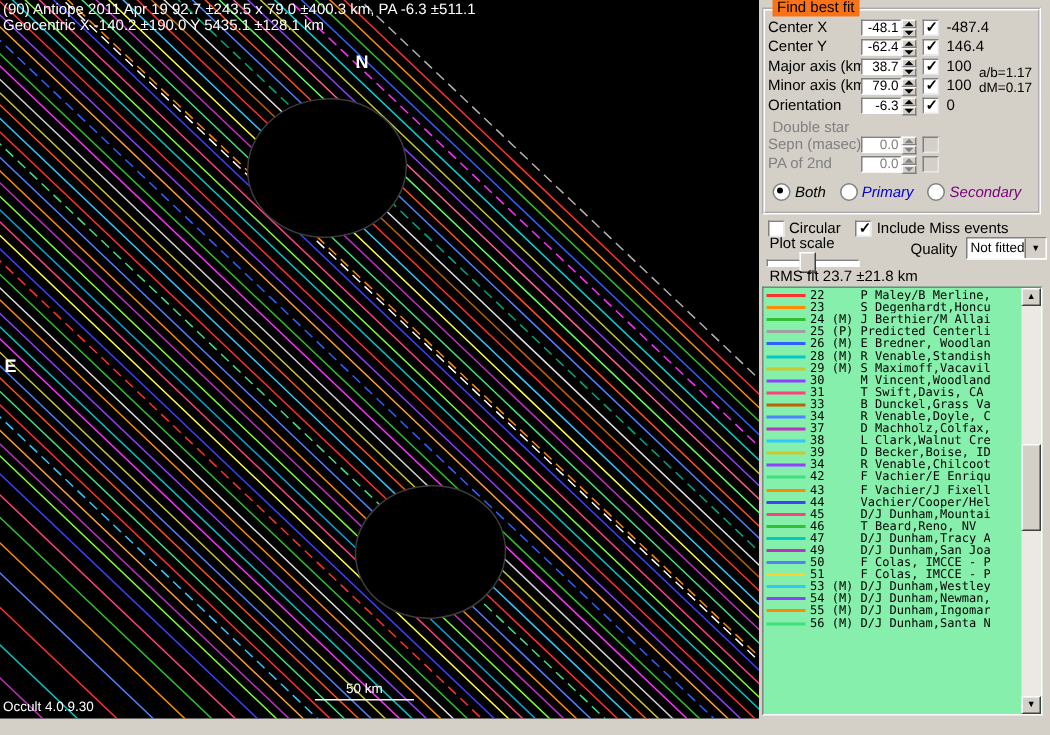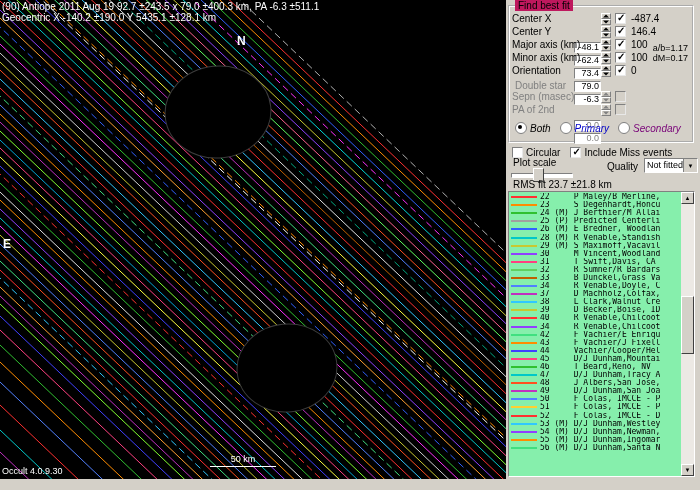--- a/index.html
+++ b/index.html
@@ -13,27 +13,27 @@
   .dir-label{position:absolute;color:#fff;font-size:12px;font-weight:bold;}
   .north{left:237px;top:34px;}
   .east{left:3px;top:237px;}
   .scalebar{position:absolute;left:210px;top:454px;width:66px;text-align:center;}
   .scalebar-label{color:#fff;font-size:9px;}
   .scalebar-line{border-top:1px solid #fff;margin-top:2px;}
   .version{position:absolute;left:2px;bottom:3px;color:#fff;font-size:9px;}
   
   .panel{position:absolute;left:506px;top:0;width:194px;height:490px;}
   .groupbox{position:absolute;left:2px;top:5px;width:186px;height:138px;border:2px groove #ffffff;box-sizing:border-box;}
-  .groupbox-title{position:absolute;top:-7px;left:5px;background:#be185d;padding:0 3px;font-size:10px;}
+  .groupbox-title{position:absolute;top:-7px;left:5px;background:#f97316;padding:0 3px;font-size:10px;}
   #fit-rows{margin-top:6px;}
   .fit-row{display:flex;align-items:flex-start;height:13px;padding-left:2px;}
   .fr-label{width:62px;white-space:nowrap;font-size:10px;flex:none;}
   .fr-input{width:27px;height:11px;box-sizing:border-box;background:#fff;border:1px solid;
             border-color:#808080 #fff #fff #808080;font-size:9px;line-height:9px;text-align:right;
-            padding:0 1px;flex:none;margin-top:29px;}
+            padding:0 1px;flex:none;}
   .spin{display:flex;flex-direction:column;width:10px;height:12px;flex:none;}
   .sp{flex:1;background:#d4d0c8;border:1px solid;border-color:#fff #808080 #808080 #fff;position:relative;}
   .sp::after{content:"";position:absolute;left:50%;top:50%;transform:translate(-50%,-50%);
              border-left:3px solid transparent;border-right:3px solid transparent;}
   .sp.up::after{border-bottom:3px solid #000;}
   .sp.dn::after{border-top:3px solid #000;}
   .disabled .sp.up::after{border-bottom-color:#808080;}
   .disabled .sp.dn::after{border-top-color:#808080;}
   .cb{width:11px;height:11px;box-sizing:border-box;background:#fff;border:1px solid;
       border-color:#808080 #e8e8e8 #e8e8e8 #808080;margin-left:4px;position:relative;flex:none;}
@@ -152,21 +152,21 @@
       <line x1="-60" y1="273" x2="566" y2="867.6999999999999" stroke="#ff4080" stroke-width="1"></line>
       <line x1="-60" y1="288" x2="566" y2="882.6999999999999" stroke="#30c030" stroke-width="1"></line>
       <line x1="-60" y1="305" x2="566" y2="899.6999999999999" stroke="#ff8c00" stroke-width="1"></line>
       <line x1="-60" y1="325" x2="566" y2="919.6999999999999" stroke="#5080ff" stroke-width="1"></line>
       <line x1="-60" y1="348" x2="566" y2="942.6999999999999" stroke="#ff3030" stroke-width="1"></line>
       <line x1="-60" y1="373" x2="566" y2="967.6999999999999" stroke="#00c8c8" stroke-width="1"></line>
       <line x1="-60" y1="395" x2="566" y2="989.6999999999999" stroke="#c030c0" stroke-width="1"></line>
       <ellipse cx="218" cy="112" rx="53" ry="46" fill="#000" stroke="#3c3c3c" transform="rotate(-6 218 112)"></ellipse>
       <ellipse cx="287" cy="368" rx="50" ry="44" fill="#000" stroke="#3c3c3c" transform="rotate(-6 287 368)"></ellipse>
     </svg>
-  <div class="chart-title">(90) Antiope 2011 Aug 19  92.7 ±243.5 x 79.0 ±400.3 km, PA -6.3 ±511.1</div>
+  <div class="chart-title">(90) Antiope 2011 Apr 19  92.7 ±243.5 x 79.0 ±400.3 km, PA -6.3 ±511.1</div>
   <div class="chart-title l2">Geocentric X  -140.2 ±190.0  Y 5435.1  ±128.1 km</div>
   <div class="dir-label north">N</div>
   <div class="dir-label east">E</div>
   <div class="scalebar">
     <div class="scalebar-label">50 km</div>
     <div class="scalebar-line"></div>
   </div>
   <div class="version">Occult 4.0.9.30</div>
 </div>
 
@@ -189,21 +189,21 @@
           <span class="fr-input">-62.4</span>
           <span class="spin">
             <span class="sp up"></span>
             <span class="sp dn"></span>
           </span>
           <span class="cb on"></span>
           <span class="fr-result">146.4</span>
         </div>
         <div class="fit-row">
           <span class="fr-label">Major axis (km)</span>
-          <span class="fr-input">73.4</span>
+          <span class="fr-input">38.7</span>
           <span class="spin">
             <span class="sp up"></span>
             <span class="sp dn"></span>
           </span>
           <span class="cb on"></span>
           <span class="fr-result">100</span>
         </div>
         <div class="fit-row">
           <span class="fr-label">Minor axis (km)</span>
           <span class="fr-input">79.0</span>
@@ -319,48 +319,40 @@
         </div>
         <div class="obs-row">
           <span class="swatch" style="background: rgb(144, 64, 255);"></span>
           <span class="obs-text">30     M Vincent,Woodland</span>
         </div>
         <div class="obs-row">
           <span class="swatch" style="background: rgb(255, 64, 128);"></span>
           <span class="obs-text">31     T Swift,Davis, CA</span>
         </div>
         <div class="obs-row">
-          <span class="swatch" style="background: rgb(96, 208, 96);"></span>
-          <span class="obs-text">32     R Sumner/R Bardars</span>
-        </div>
-        <div class="obs-row">
           <span class="swatch" style="background: rgb(192, 96, 0);"></span>
           <span class="obs-text">33     B Dunckel,Grass Va</span>
         </div>
         <div class="obs-row">
           <span class="swatch" style="background: rgb(80, 128, 255);"></span>
           <span class="obs-text">34     R Venable,Doyle, C</span>
         </div>
         <div class="obs-row">
           <span class="swatch" style="background: rgb(192, 48, 192);"></span>
           <span class="obs-text">37     D Machholz,Colfax,</span>
         </div>
         <div class="obs-row">
           <span class="swatch" style="background: rgb(48, 200, 255);"></span>
           <span class="obs-text">38     L Clark,Walnut Cre</span>
         </div>
         <div class="obs-row">
           <span class="swatch" style="background: rgb(200, 200, 48);"></span>
           <span class="obs-text">39     D Becker,Boise, ID</span>
         </div>
         <div class="obs-row">
-          <span class="swatch" style="background: rgb(255, 48, 48);"></span>
-          <span class="obs-text">40     R Venable,Chilcoot</span>
-        </div>
-        <div class="obs-row">
           <span class="swatch" style="background: rgb(144, 64, 255);"></span>
           <span class="obs-text">34     R Venable,Chilcoot</span>
         </div>
         <div class="obs-row">
           <span class="swatch" style="background: rgb(64, 224, 128);"></span>
           <span class="obs-text">42     F Vachier/E Enriqu</span>
         </div>
         <div class="obs-row">
           <span class="swatch" style="background: rgb(255, 140, 0);"></span>
           <span class="obs-text">43     F Vachier/J Fixell</span>
@@ -375,38 +367,30 @@
         </div>
         <div class="obs-row">
           <span class="swatch" style="background: rgb(48, 192, 48);"></span>
           <span class="obs-text">46     T Beard,Reno, NV</span>
         </div>
         <div class="obs-row">
           <span class="swatch" style="background: rgb(0, 200, 200);"></span>
           <span class="obs-text">47     D/J Dunham,Tracy A</span>
         </div>
         <div class="obs-row">
-          <span class="swatch" style="background: rgb(255, 80, 32);"></span>
-          <span class="obs-text">48     J Albers,San Jose,</span>
-        </div>
-        <div class="obs-row">
           <span class="swatch" style="background: rgb(192, 48, 192);"></span>
           <span class="obs-text">49     D/J Dunham,San Joa</span>
         </div>
         <div class="obs-row">
           <span class="swatch" style="background: rgb(80, 128, 255);"></span>
           <span class="obs-text">50     F Colas, IMCCE - P</span>
         </div>
         <div class="obs-row">
           <span class="swatch" style="background: rgb(255, 208, 48);"></span>
           <span class="obs-text">51     F Colas, IMCCE - P</span>
-        </div>
-        <div class="obs-row">
-          <span class="swatch" style="background: rgb(255, 48, 48);"></span>
-          <span class="obs-text">52     F Colas, IMCCE - D</span>
         </div>
         <div class="obs-row">
           <span class="swatch" style="background: rgb(48, 200, 255);"></span>
           <span class="obs-text">53 (M) D/J Dunham,Westley</span>
         </div>
         <div class="obs-row">
           <span class="swatch" style="background: rgb(144, 64, 255);"></span>
           <span class="obs-text">54 (M) D/J Dunham,Newman,</span>
         </div>
         <div class="obs-row">

